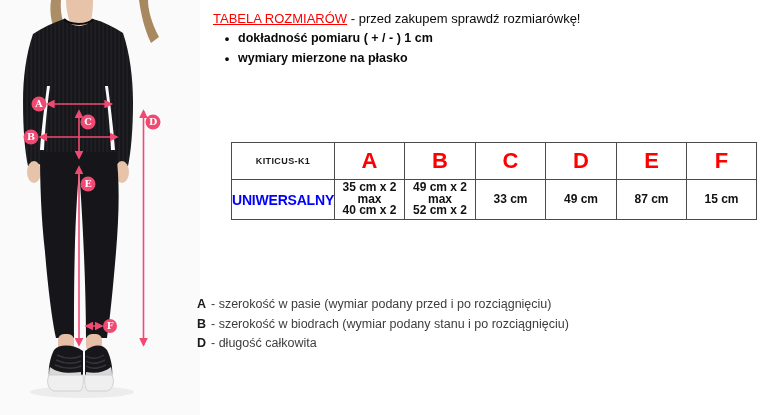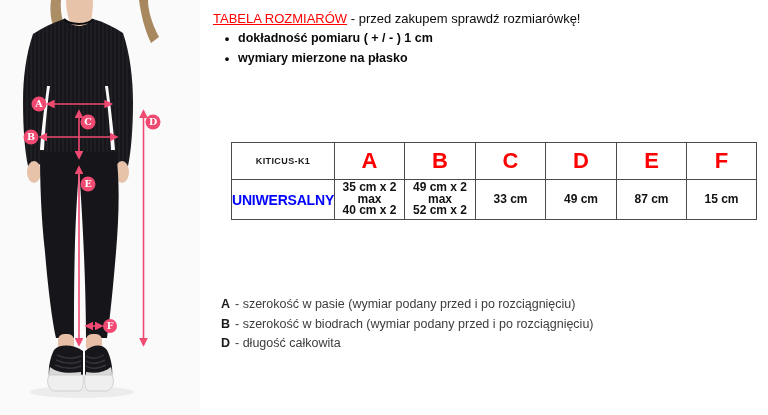--- a/index.html
+++ b/index.html
@@ -18,21 +18,21 @@
   }
   table.size-table td{
     border:1px solid #4b4b4b;text-align:center;vertical-align:middle;padding:0;
   }
   tr.row-head{height:37px;}
   tr.row-data{height:40px;}
   td.model-cell{font-size:9px;font-weight:700;letter-spacing:.4px;color:#1a1a1a;}
   td.col-letter{font-size:22px;font-weight:700;color:#fe0000;}
   td.size-cell{font-size:14px;font-weight:700;color:#0000fe;letter-spacing:-0.2px;}
   td.val-cell{font-size:12px;font-weight:700;line-height:11.5px;white-space:pre-line;color:#111;}
-  .legend{position:absolute;left:221px;top:295px;}
+  .legend{position:absolute;left:197px;top:295px;}
   .legend-line{height:19.5px;line-height:19.5px;font-size:12.5px;color:#3d3d3d;}
   .legend-line b{color:#1a1a1a;margin-right:5px;font-weight:700;}
 </style>
 </head>
 <body>
 
 <svg class="photo" viewBox="0 0 200 415" font-family="DejaVu Serif, serif">
   <defs>
     <marker id="ah" viewBox="0 0 8 8" refX="6.5" refY="4" markerWidth="5.5" markerHeight="5.5" orient="auto-start-reverse">
       <path d="M0,0 L8,4 L0,8 Z" fill="#f04a72"></path>
@@ -158,15 +158,15 @@
     <td class="val-cell">33 cm</td>
     <td class="val-cell">49 cm</td>
     <td class="val-cell">87 cm</td>
     <td class="val-cell">15 cm</td>
   </tr>
 </tbody>
   </table>
 
 <div class="legend">
   <div class="legend-line"><b>A</b><span>- szerokość w pasie (wymiar podany przed i po rozciągnięciu)</span></div>
-  <div class="legend-line"><b>B</b><span>- szerokość w biodrach (wymiar podany przed i po rozciągnięciu)</span></div>
+  <div class="legend-line"><b>B</b><span>- szerokość w biodrach (wymiar podany stanu i po rozciągnięciu)</span></div>
   <div class="legend-line"><b>D</b><span>- długość całkowita</span></div>
 </div>
 
 </body></html>

